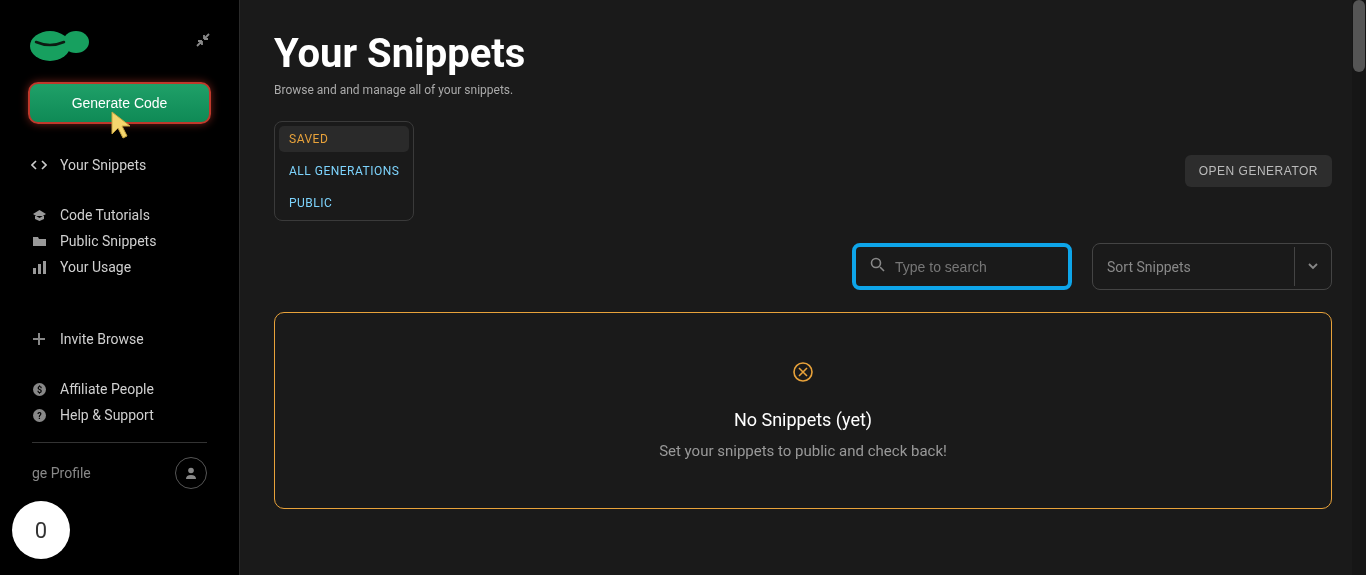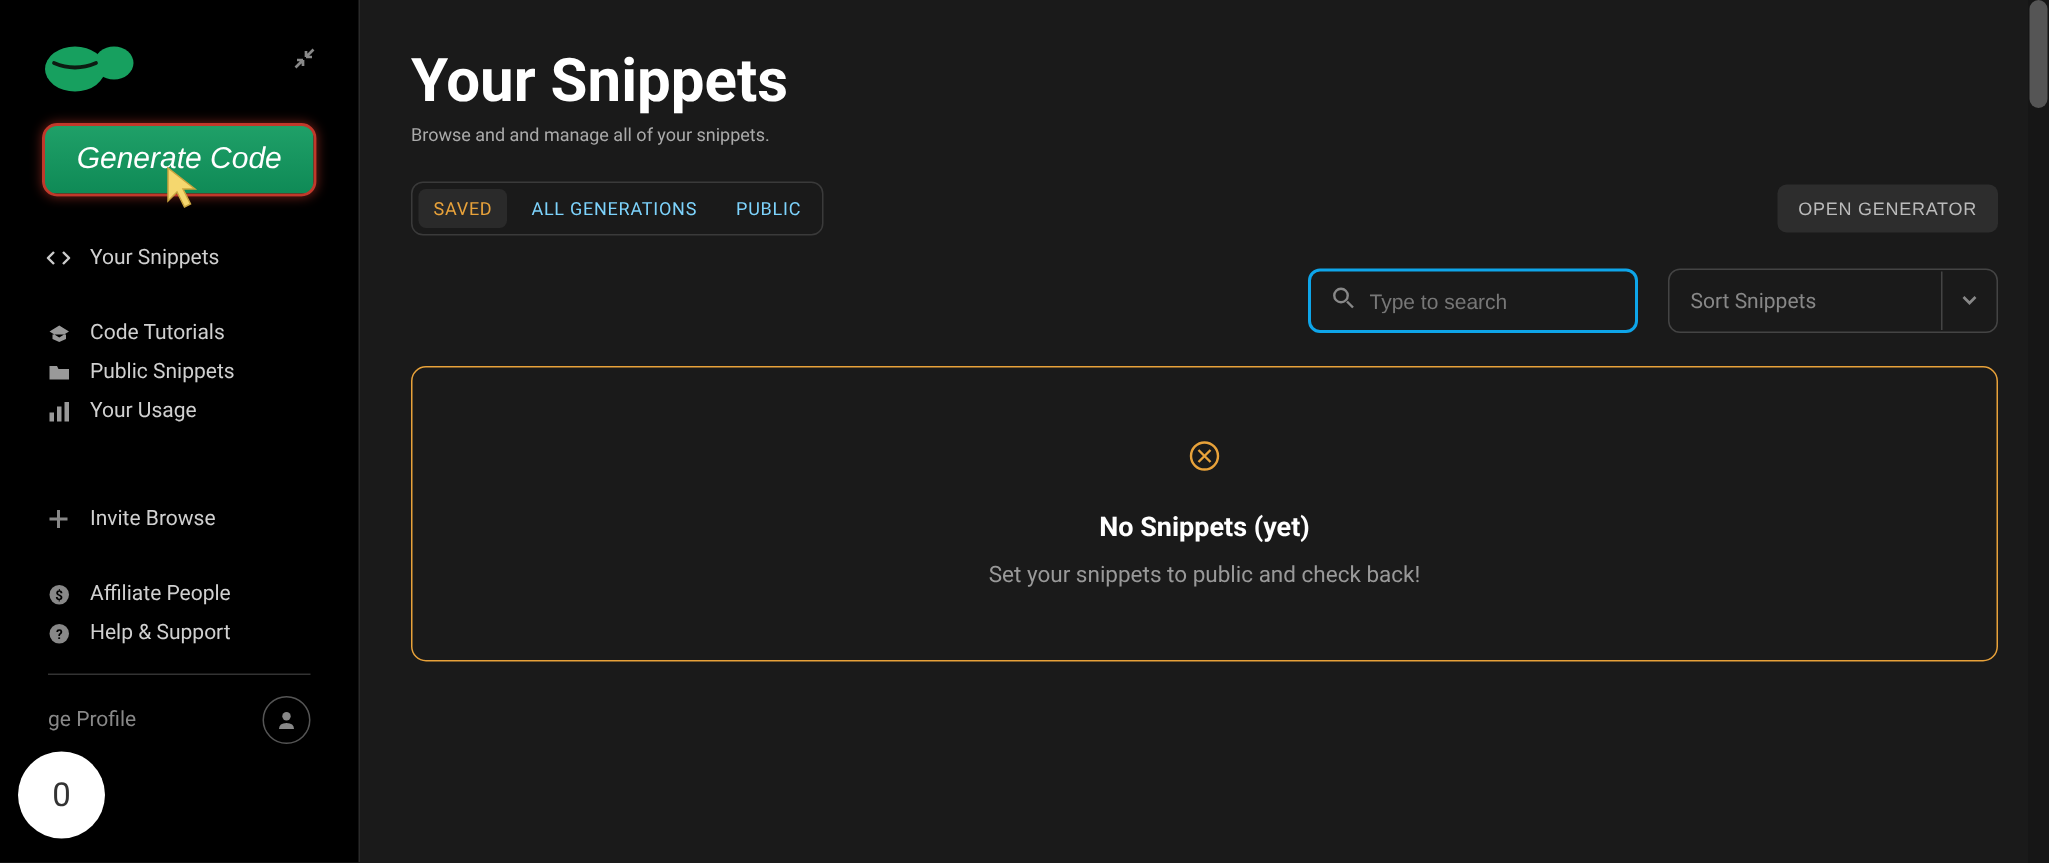--- a/index.html
+++ b/index.html
@@ -40,24 +40,23 @@
       margin-bottom: 24px;
       position: relative;
     }
     .generate-btn {
       width: 100%;
       background: linear-gradient(180deg, #1fa068 0%, #0f8a56 100%);
       color: white;
       border: 2px solid #c0392b;
       border-radius: 10px;
       padding: 11px 0;
-      font-size: 20px;
+      font-size: 14px;
       cursor: pointer;
       box-shadow: 0 0 8px rgba(192, 57, 43, 0.6);
-      font-style: italic;
     }
     .cursor-arrow {
       position: absolute;
       left: 110px;
       top: 28px;
       pointer-events: none;
     }
     .nav-section {
       padding: 0 12px;
     }
@@ -145,20 +144,21 @@
       justify-content: space-between;
       align-items: center;
       margin-bottom: 22px;
     }
     .tabs {
       display: inline-flex;
       border: 1px solid #3a3a3a;
       border-radius: 8px;
       padding: 4px;
       gap: 6px;
+      flex-direction: column;
     }
     .tab {
       padding: 6px 10px;
       font-size: 12px;
       letter-spacing: 0.5px;
       color: #7dd3fc;
       cursor: pointer;
       border-radius: 5px;
     }
     .tab.active {
@@ -178,40 +178,40 @@
     .controls-row {
       display: flex;
       justify-content: flex-end;
       gap: 20px;
       margin-bottom: 22px;
     }
     .search-box {
       display: flex;
       align-items: center;
       gap: 10px;
-      border: 2px solid #0ea5e9;
+      border: 4px solid #0ea5e9;
       border-radius: 8px;
       padding: 10px 14px;
       width: 220px;
     }
     .search-box input {
       background: transparent;
       border: none;
       outline: none;
       color: #ccc;
       font-size: 14px;
       width: 100%;
     }
     .search-box input::placeholder { color: #777; }
     .sort-select {
       display: flex;
       align-items: center;
       border: 1px solid #444;
       border-radius: 8px;
-      width: 220px;
+      width: 240px;
       cursor: pointer;
     }
     .sort-select .label {
       padding: 10px 14px;
       color: #888;
       font-size: 14px;
       flex: 1;
     }
     .sort-select .caret {
       border-left: 1px solid #444;
@@ -222,21 +222,21 @@
       border: 1px solid #e8a23a;
       border-radius: 10px;
       padding: 48px 20px;
       text-align: center;
     }
     .empty-icon {
       margin-bottom: 22px;
     }
     .empty-title {
       font-size: 18px;
-      font-weight: 700;
+      font-weight: 400;
       color: #fff;
       margin-bottom: 12px;
     }
     .empty-text {
       font-size: 15px;
       color: #999;
     }
     .scrollbar-track {
       position: fixed;
       right: 0;

